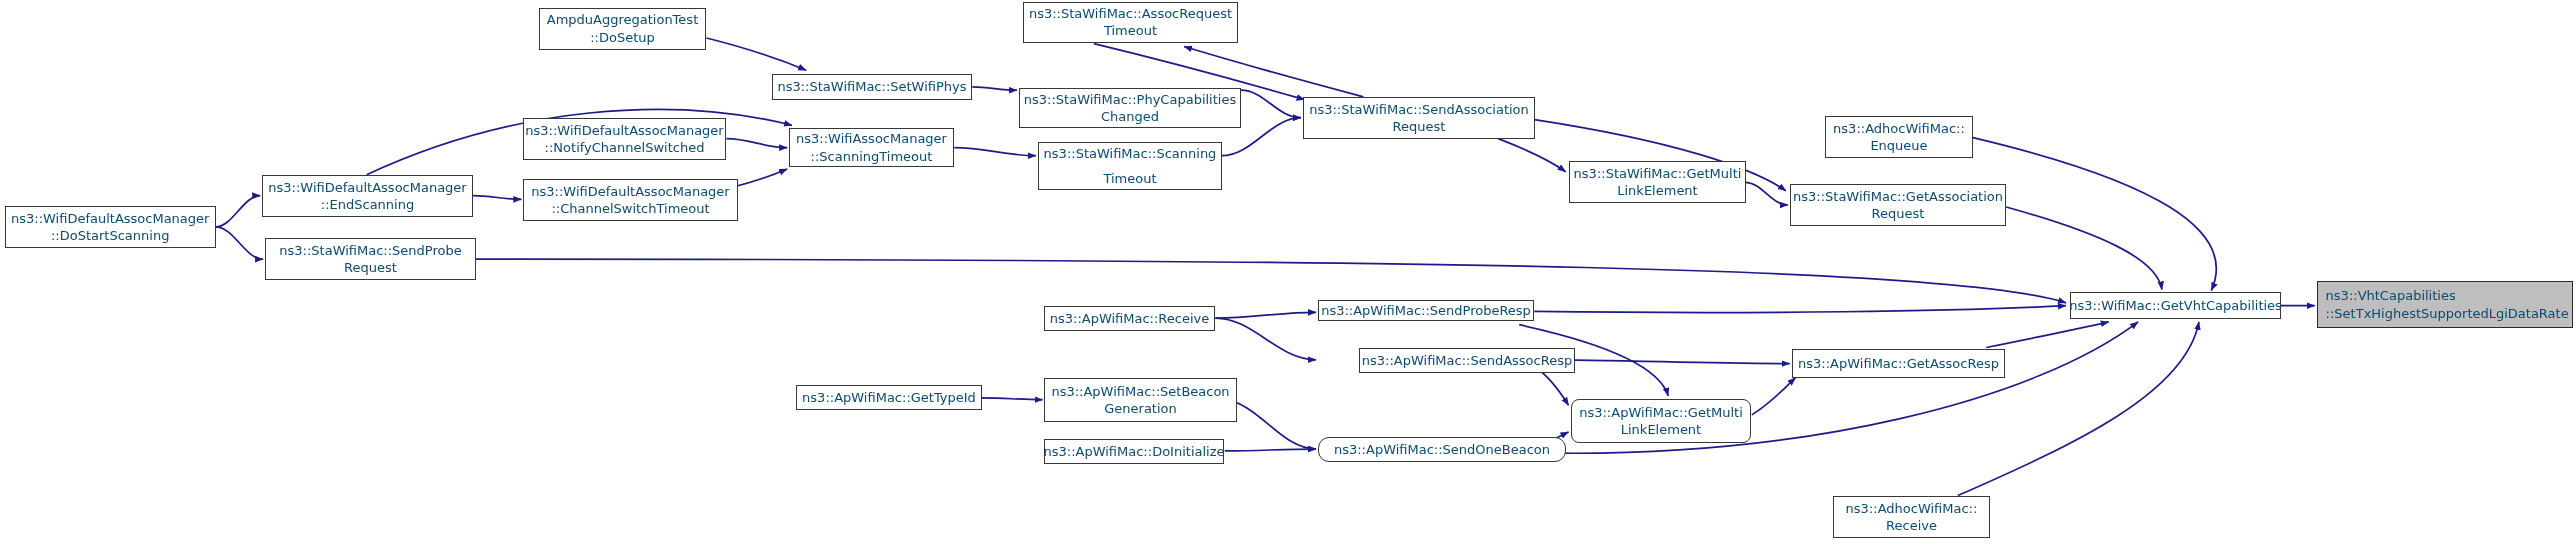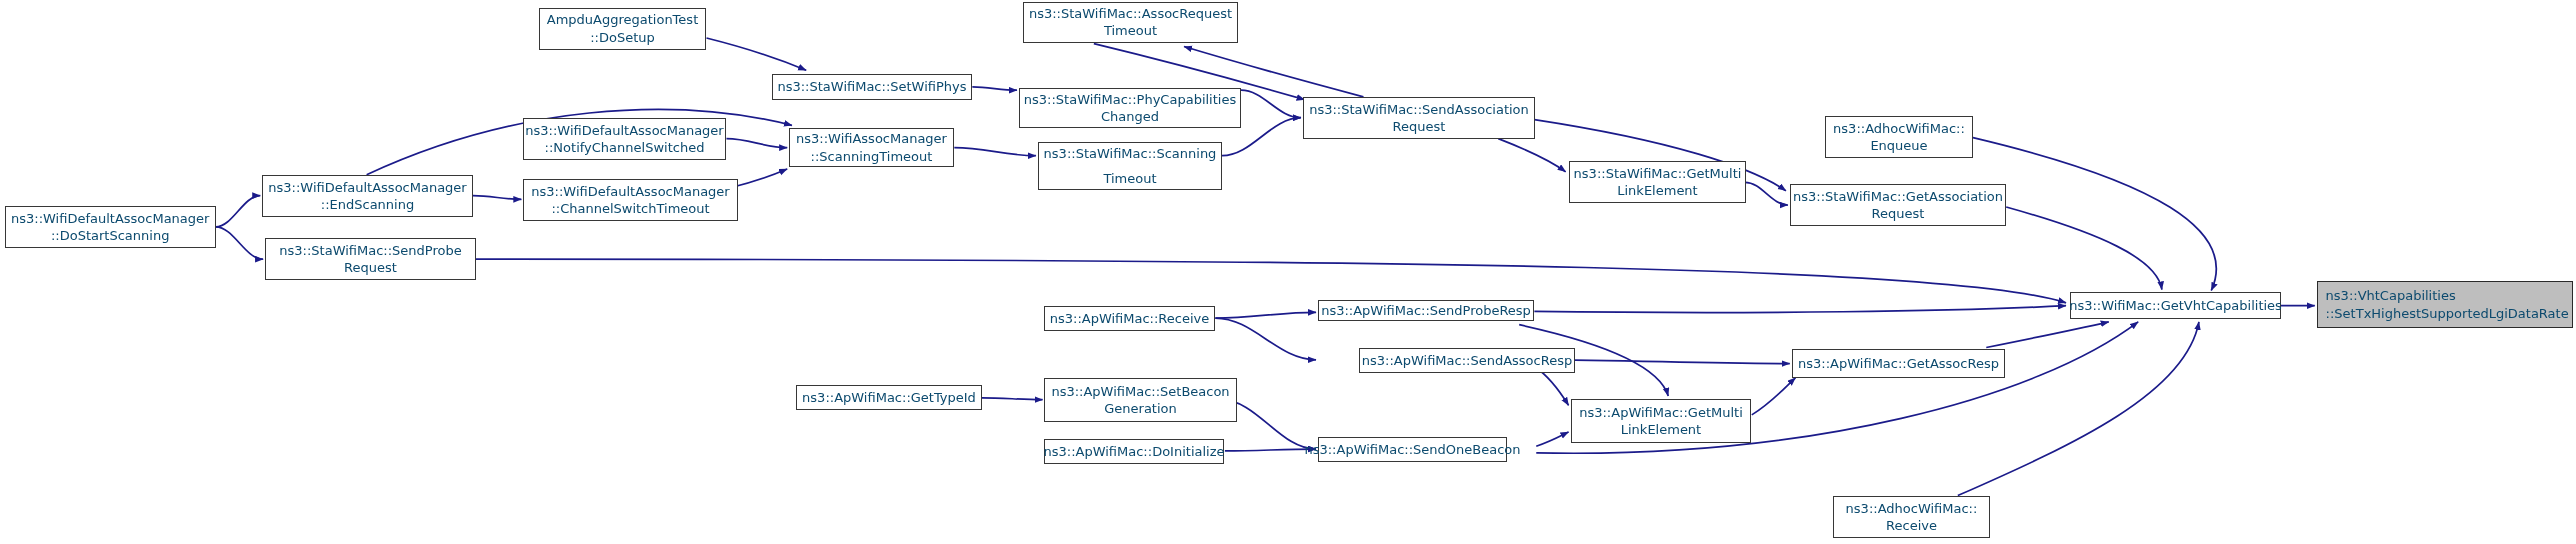--- a/index.html
+++ b/index.html
@@ -178,35 +178,35 @@
       </div>
       <div class="node" style="left: 1318px; top: 300px; width: 216px; height: 21px; text-align: right;">
         <span class="ln">ns3::ApWifiMac::SendProbeResp</span>
       </div>
       <div class="node" style="left: 1359px; top: 348px; width: 216px; height: 25px;">
         <span class="ln">ns3::ApWifiMac::SendAssocResp</span>
       </div>
       <div class="node" style="left: 1792px; top: 349px; width: 213px; height: 28.5px;">
         <span class="ln">ns3::ApWifiMac::GetAssocResp</span>
       </div>
-      <div class="node" style="left: 1571px; top: 399px; width: 180px; height: 44px;">
+      <div class="node" style="left: 1571px; top: 399px; width: 180px; height: 44px; border-radius: 8px;">
         <span class="ln">ns3::ApWifiMac::GetMulti</span>
         <span class="ln">LinkElement</span>
       </div>
       <div class="node" style="left: 796px; top: 385px; width: 186px; height: 25px;">
         <span class="ln">ns3::ApWifiMac::GetTypeId</span>
       </div>
       <div class="node" style="left: 1044px; top: 378px; width: 193px; height: 44px;">
         <span class="ln">ns3::ApWifiMac::SetBeacon</span>
         <span class="ln">Generation</span>
       </div>
       <div class="node" style="left: 1044px; top: 439px; width: 180px; height: 25px;">
         <span class="ln">ns3::ApWifiMac::DoInitialize</span>
       </div>
-      <div class="node" style="left: 1318px; top: 437px; width: 189px; height: 25px;">
+      <div class="node" style="left: 1318px; top: 437px; width: 248px; height: 25px; border-radius: 11px;">
         <span class="ln">ns3::ApWifiMac::SendOneBeacon</span>
       </div>
       <div class="node" style="left: 1833px; top: 496px; width: 157px; height: 42px;">
         <span class="ln">ns3::AdhocWifiMac::</span>
         <span class="ln">Receive</span>
       </div>
     </div>
 </div>
 
 

